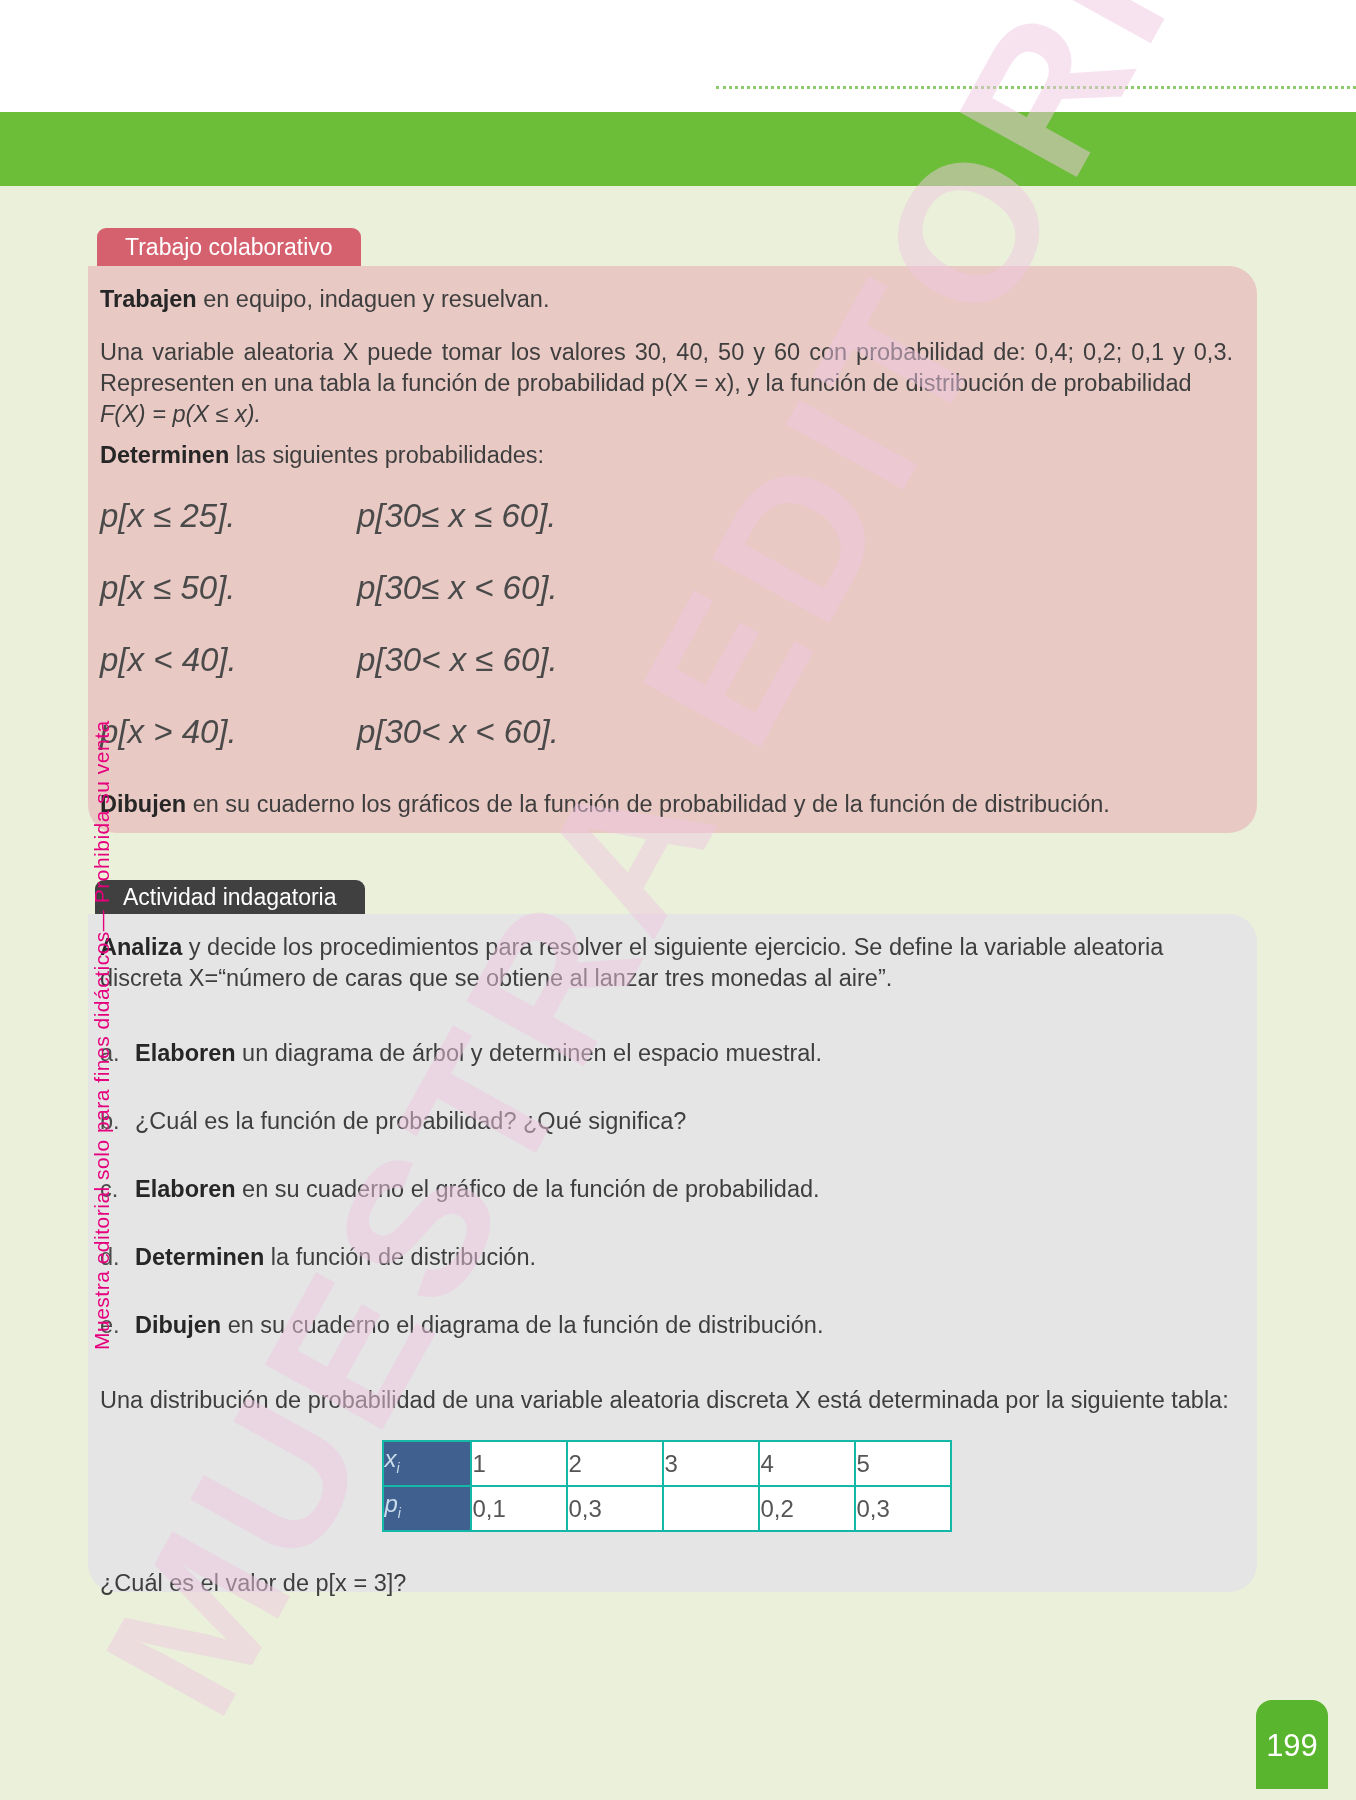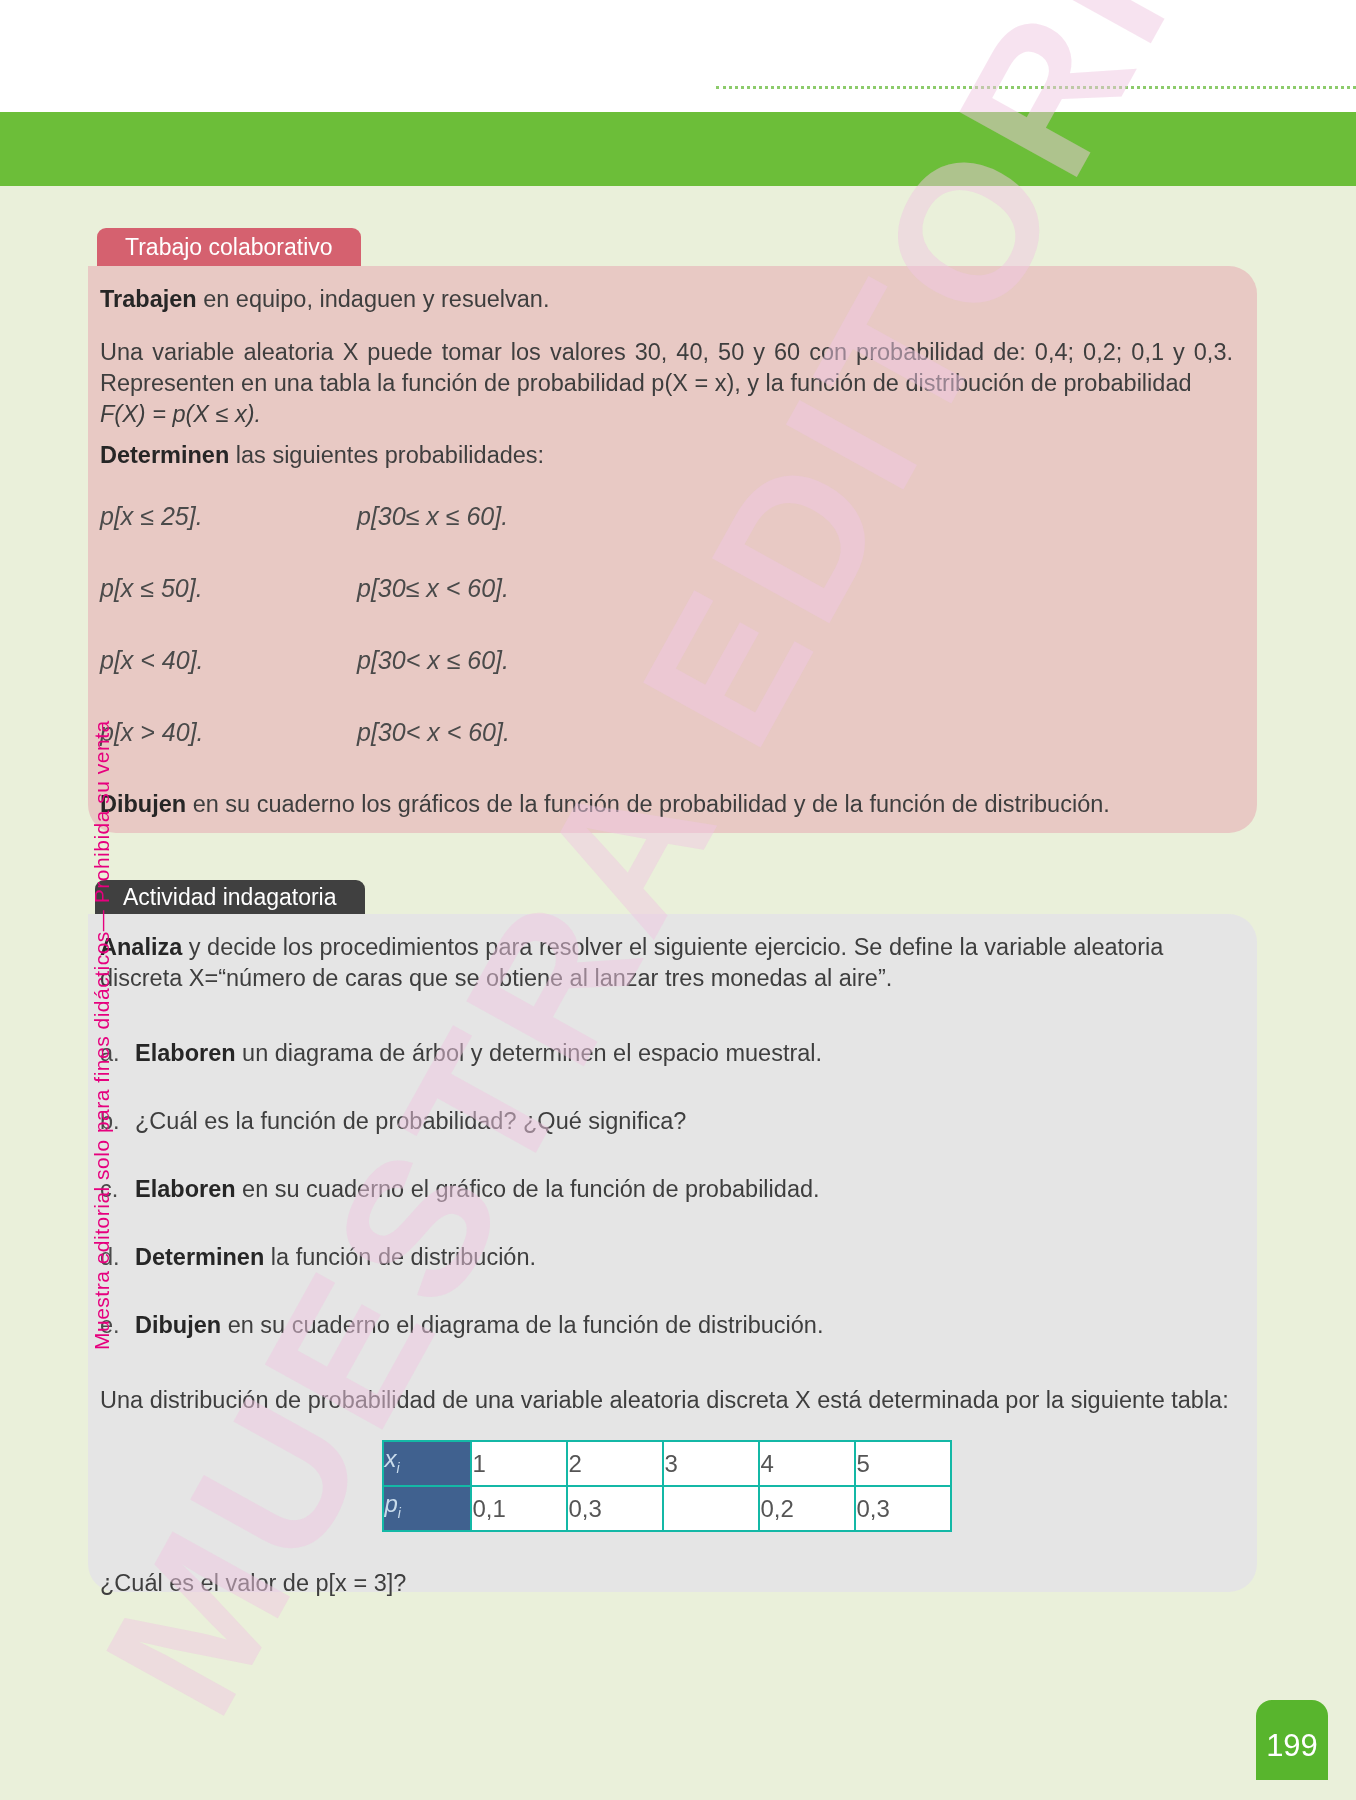--- a/index.html
+++ b/index.html
@@ -35,21 +35,21 @@
   .panel-collab { top:266px; height:567px; background:#e8c9c4; }
   .panel-inquiry { top:914px; height:678px; background:#e5e5e5; }
   .panel-inner { padding:0 24px 0 12px; font-size:23.5px; line-height:31px; }
 
   .lead { font-weight:bold; color:#262626; }
   .line1 { margin-top:18px; }
   .intro-just { margin-top:22px; text-align:justify; }
   .determine-line { margin-top:10px; }
   .prob-grid {
     margin-top:28px; display:grid; grid-template-columns:257px 1fr;
-    row-gap:38px; font-size:25px; font-style:italic; color:#4a4a4a;
+    row-gap:38px; font-size:33px; font-style:italic; color:#4a4a4a;
     line-height:34px;
   }
   .closing-line { margin-top:40px; }
 
   .inq-intro { margin-top:18px; }
   .inq-item { display:flex; margin-top:37px; }
   .inq-item.first { margin-top:44px; }
   .inq-marker { width:35px; flex:0 0 35px; color:#4a4a4a; }
   .table-intro { margin-top:44px; }
 
@@ -72,21 +72,21 @@
 
   .watermark {
     position:absolute; left:60px; top:1640px;
     font-size:195px; font-weight:bold; letter-spacing:12px;
     color:rgba(240,200,225,0.5);
     transform:rotate(-61deg); transform-origin:0 0;
     white-space:nowrap; pointer-events:none; z-index:5;
   }
 
   .page-badge {
-    position:absolute; left:1256px; top:1700px; width:72px; height:80px;
+    position:absolute; left:1256px; top:1700px; width:72px; height:89px;
     background:#58b52d; border-radius:16px 16px 0 0;
     color:#ffffff; font-size:31px; text-align:center; padding-top:28px;
     box-sizing:border-box; z-index:6;
   }
   .math { font-style:italic; }
 </style>
 </head>
 <body>
 
 <div class="page">

